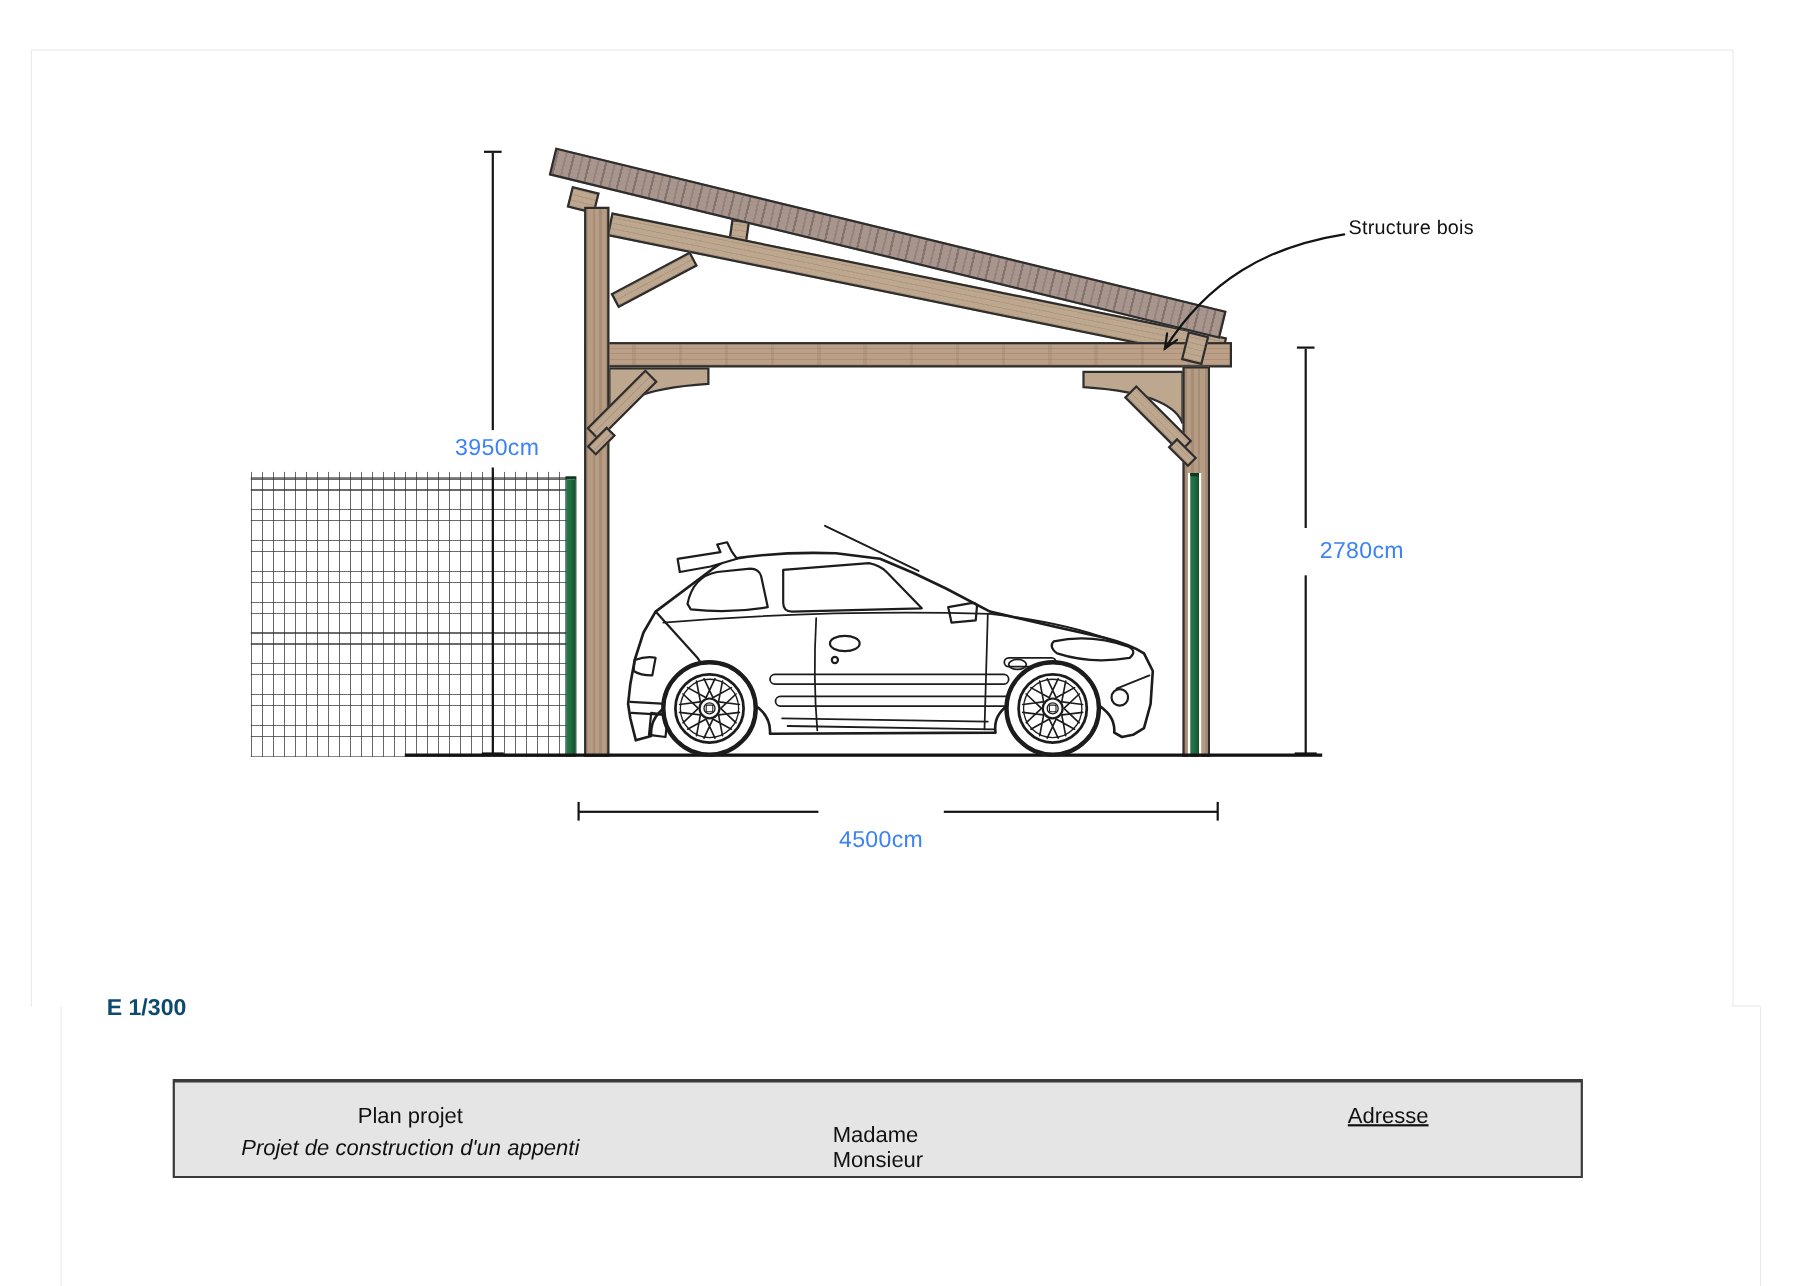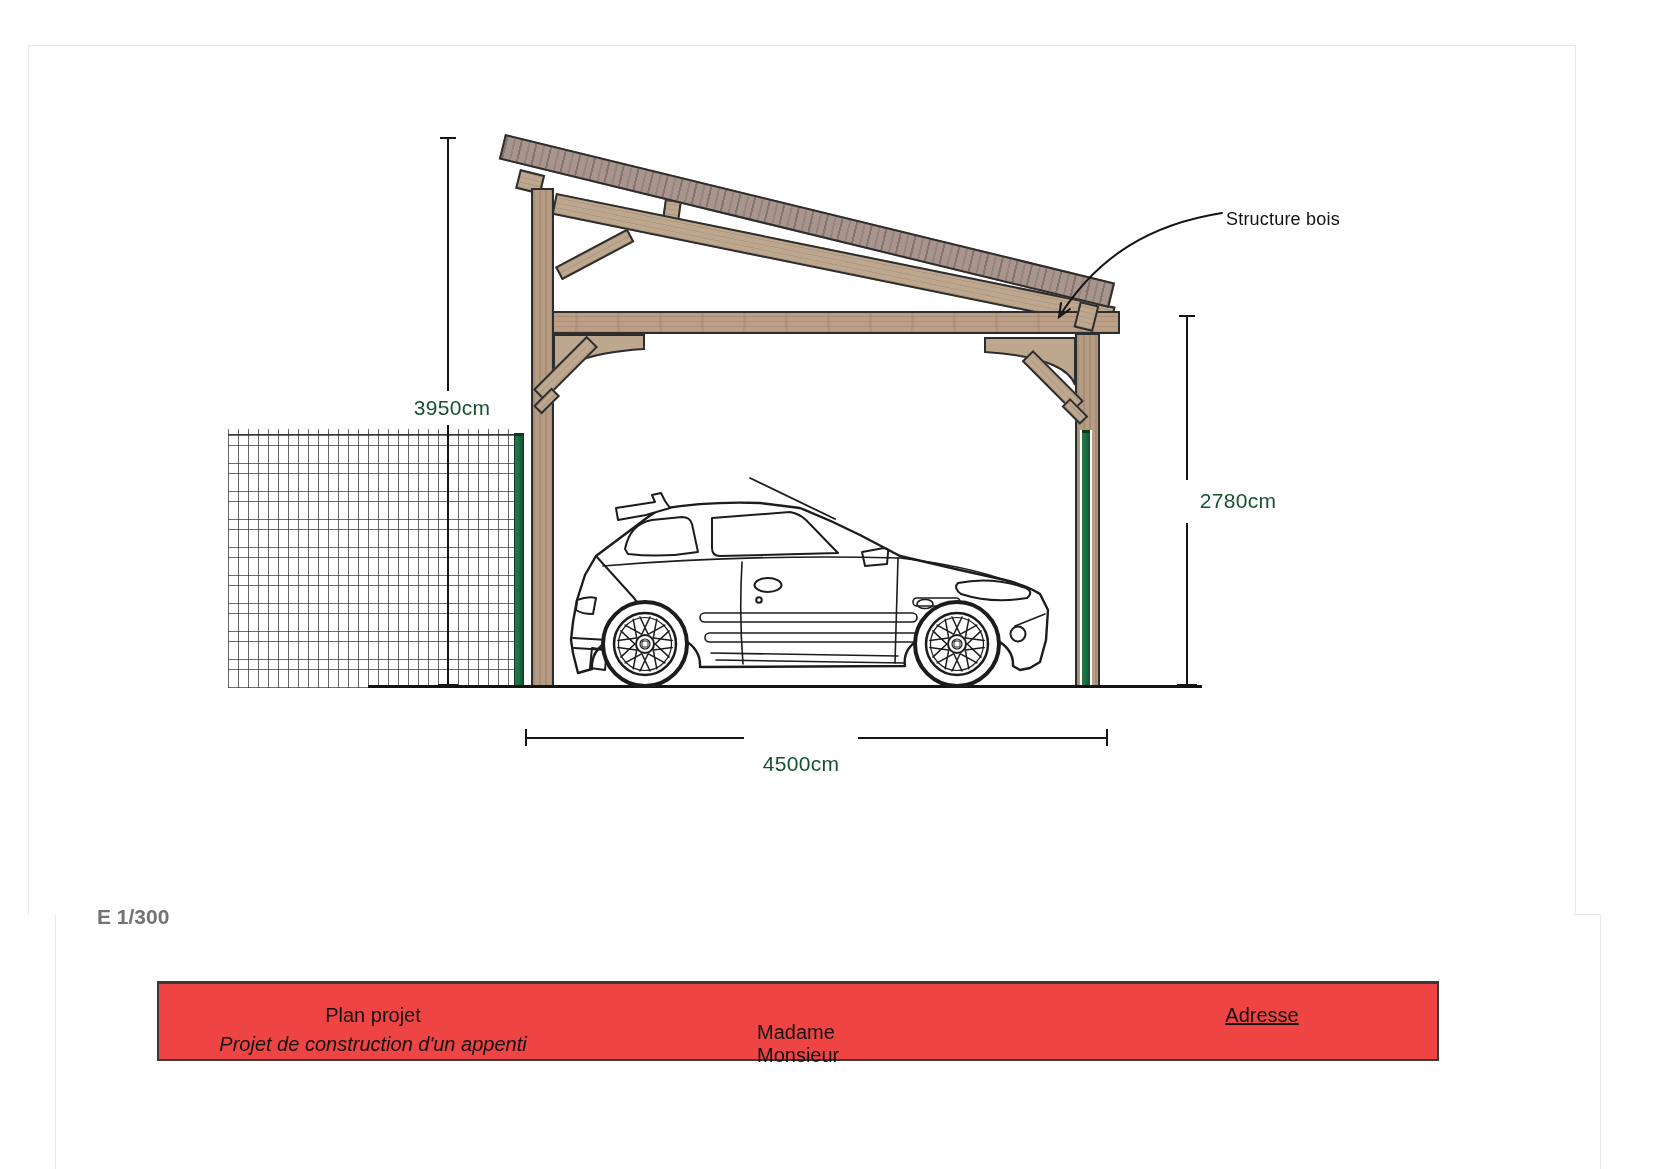--- a/index.html
+++ b/index.html
@@ -53,27 +53,27 @@
      border:1px solid #0c3a21;box-sizing:border-box;border-top:3px solid #0c3a21;}
   .greenpost-left{left:514px;top:433px;width:10px;height:255px;}
   .greenpost-right{left:1080px;top:430px;width:12px;height:258px;border-left:2px solid #ffffff;border-right:2px solid #ffffff;
      background:linear-gradient(90deg,#23794a 0%, #1e6f41 45%, #145231 100%);box-sizing:border-box;}
   .greenpost-right:before{content:"";position:absolute;left:0;top:0;width:100%;height:3px;background:#0c3a21;}
 
   .ground{left:368px;top:685px;width:834px;height:3px;background:#141414;}
 
   
   .dline{background:#141414;}
-  .dlabel{font-size:21px;letter-spacing:.3px;text-align:center;color:#14532d;}
+  .dlabel{font-size:21px;letter-spacing:.3px;text-align:center;color:#3b82f6;}
   .anno-label{font-size:18px;letter-spacing:.2px;color:#111;}
-  .scale-label{font-size:21px;font-weight:bold;color:#737373;}
-
-  
-  .tblock{left:157px;top:981px;width:1282px;height:80px;border:2px solid #3a3a3a;border-top:3px solid #3a3a3a;
-          box-sizing:border-box;background:#ef4444;}
+  .scale-label{font-size:21px;font-weight:bold;color:#0c4a6e;}
+
+  
+  .tblock{left:157px;top:981px;width:1282px;height:90px;border:2px solid #3a3a3a;border-top:3px solid #3a3a3a;
+          box-sizing:border-box;background:#e5e5e5;}
   .tcell{position:absolute;font-size:20px;color:#111;white-space:nowrap;}
 
   svg{display:block;}
 </style>
 </head>
 <body>
 
 <div id="scene">
 
   <div class="abs page-top"></div>
@@ -191,21 +191,21 @@
   </div>
 
   <div>
     <div class="abs dline" style="left:526px;top:737px;width:218px;height:2px;"></div>
     <div class="abs dline" style="left:858px;top:737px;width:249px;height:2px;"></div>
     <div class="abs dline" style="left:525px;top:729px;width:2px;height:17px;"></div>
     <div class="abs dline" style="left:1106px;top:729px;width:2px;height:17px;"></div>
     <div class="abs dlabel" style="left:741px;top:752px;width:120px;">4500cm</div>
   </div>
 
-  <div class="abs anno-label" style="left:1226px;top:209px;">Structure bois</div>
+  <div class="abs anno-label" style="left:1226px;top:197px;">Structure bois</div>
   <svg class="abs" style="left:0;top:0;width:1654px;height:1169px;pointer-events:none;" fill="none" stroke="#141414" stroke-width="2" stroke-linecap="round">
     <path d="M 1222 213 C 1152 224 1098 255 1059 317"></path>
     <path d="M 1061 303 L 1059 317 L 1070 309"></path>
   </svg>
 
   <div class="abs scale-label" style="left:97px;top:905px;">E 1/300</div>
 
   <div class="abs tblock">
     <div class="tcell" style="left:14px;top:20px;width:400px;text-align:center;">Plan projet</div>
     <div class="tcell" style="left:14px;top:49px;width:400px;text-align:center;font-style:italic;">Projet de construction d'un appenti</div>

